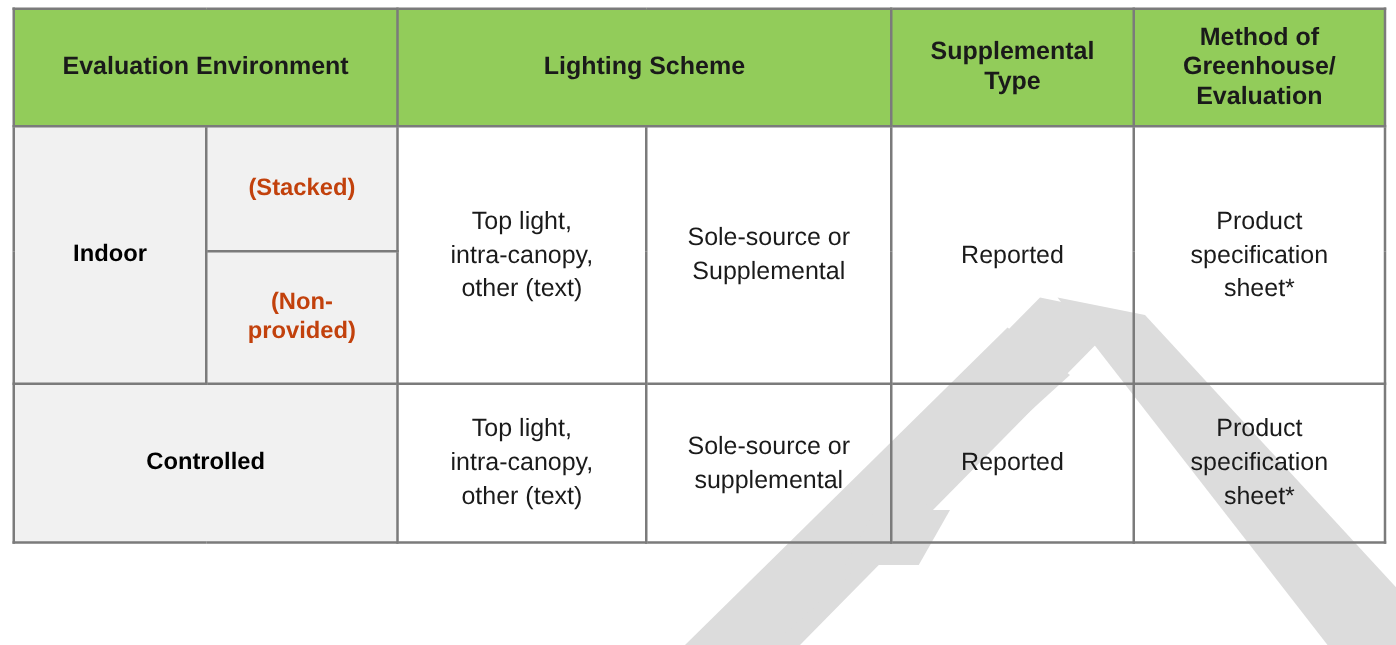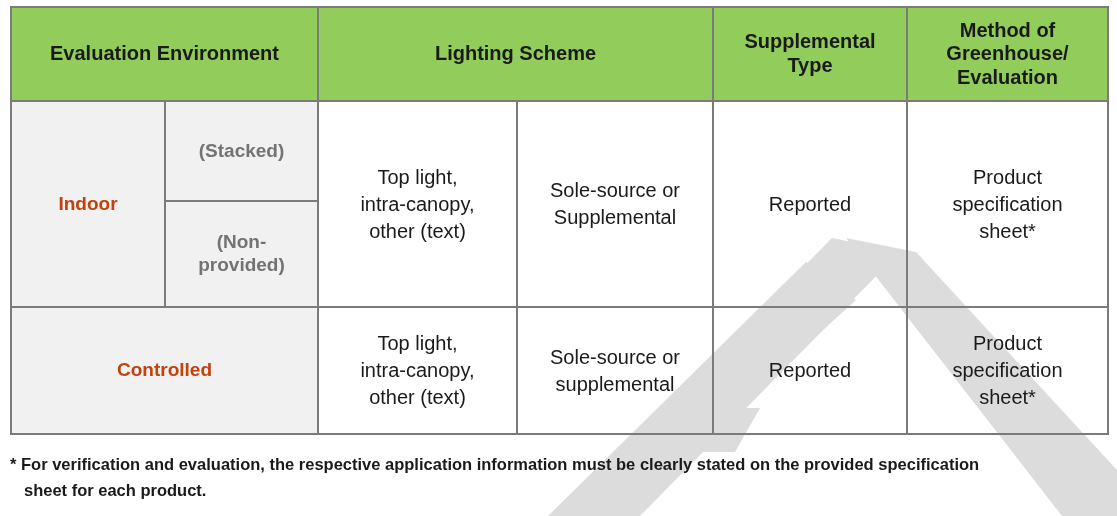--- a/index.html
+++ b/index.html
@@ -62,29 +62,29 @@
     font-weight: bold;
     font-size: 20px;
     line-height: 1.18;
     height: 92px;
     padding: 4px 6px;
   }
 
   
   .env {
     background: #f1f1f1;
-    color: #c2410c;
+    color: #000000;
     font-weight: bold;
     font-size: 19px;
     line-height: 1.2;
     padding: 6px 8px;
   }
   .env-sub {
     background: #f1f1f1;
-    color: #737373;
+    color: #c2410c;
     font-weight: bold;
     font-size: 19px;
     line-height: 1.2;
     padding: 6px 8px;
   }
 
   
   .cell {
     background: transparent;
     color: #1a1a1a;
@@ -203,18 +203,14 @@
             <span>Product</span><br>
             <span>specification</span><br>
             <span>sheet*</span>
           </td>
         </tr>
 
       </tbody>
     </table>
   </div>
 
-  <div class="footnote">
-    <span>* For verification and evaluation, the respective application information must be clearly stated on the provided specification</span>
-    <span class="fn-line2">sheet for each product.</span>
-  </div>
 
 </div>
 
 </body></html>

